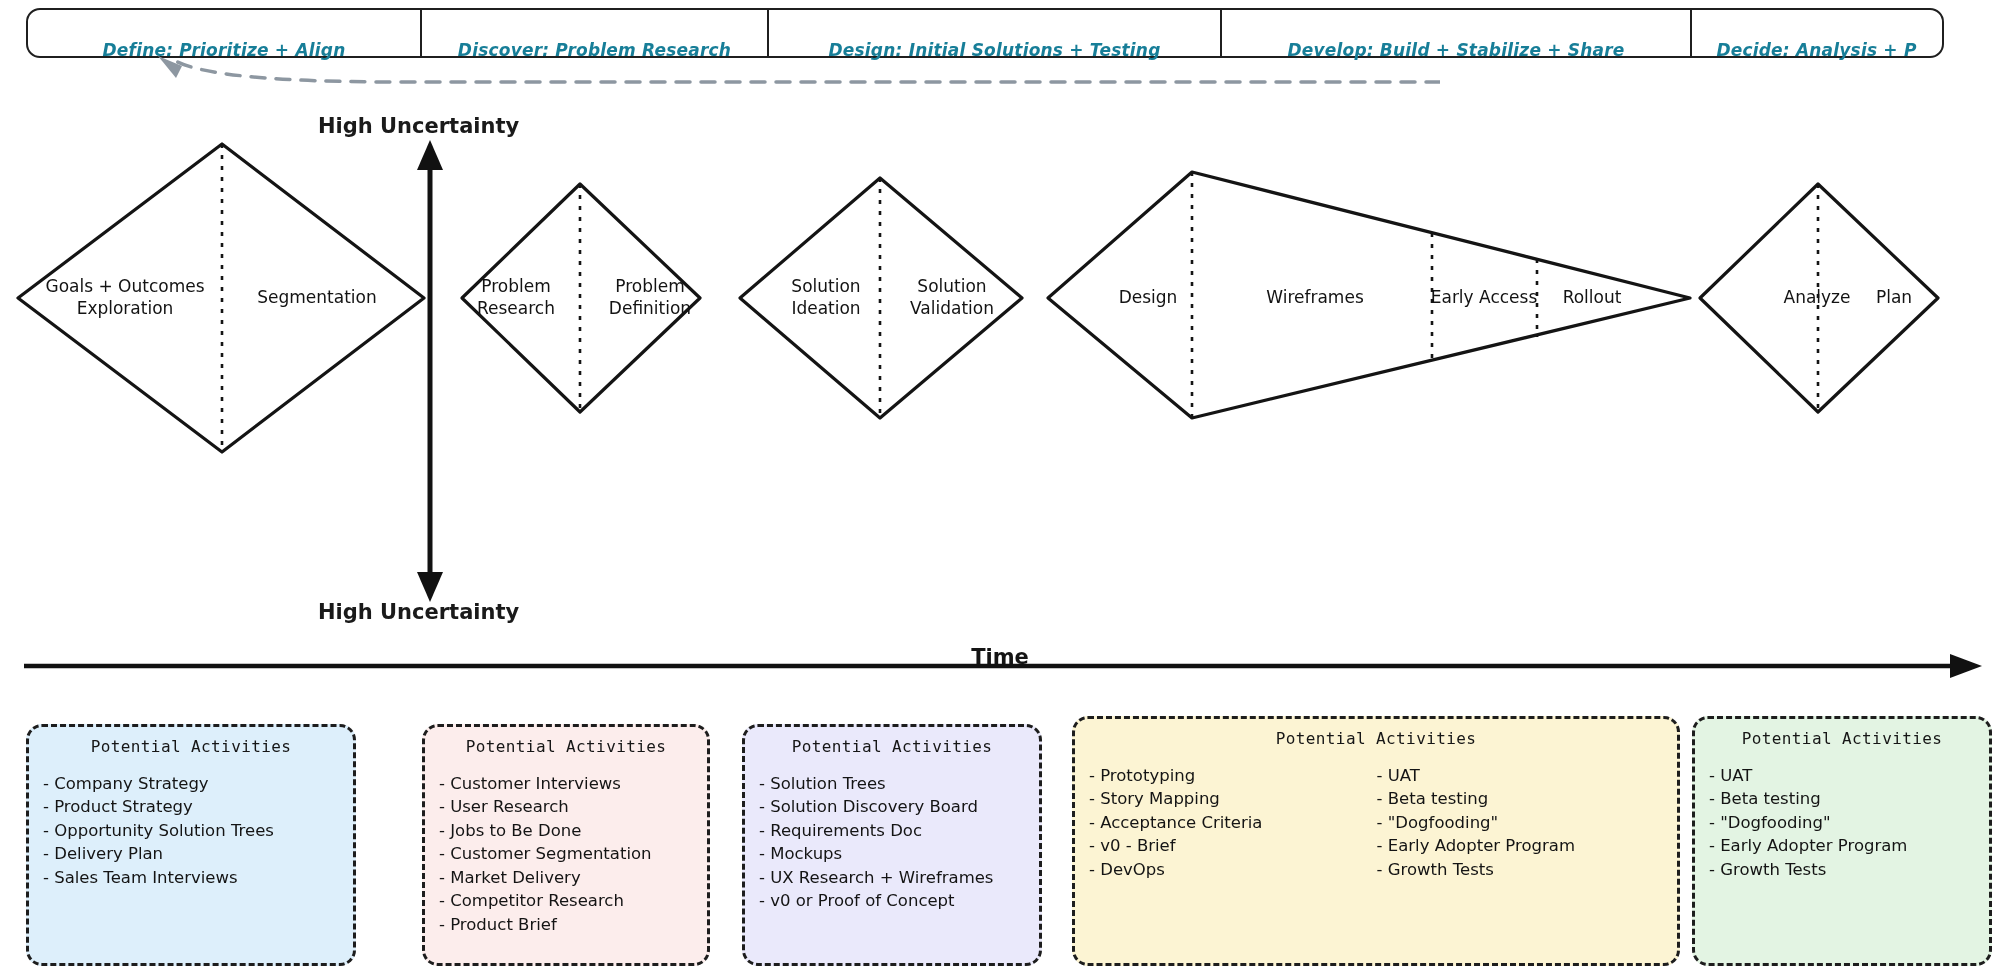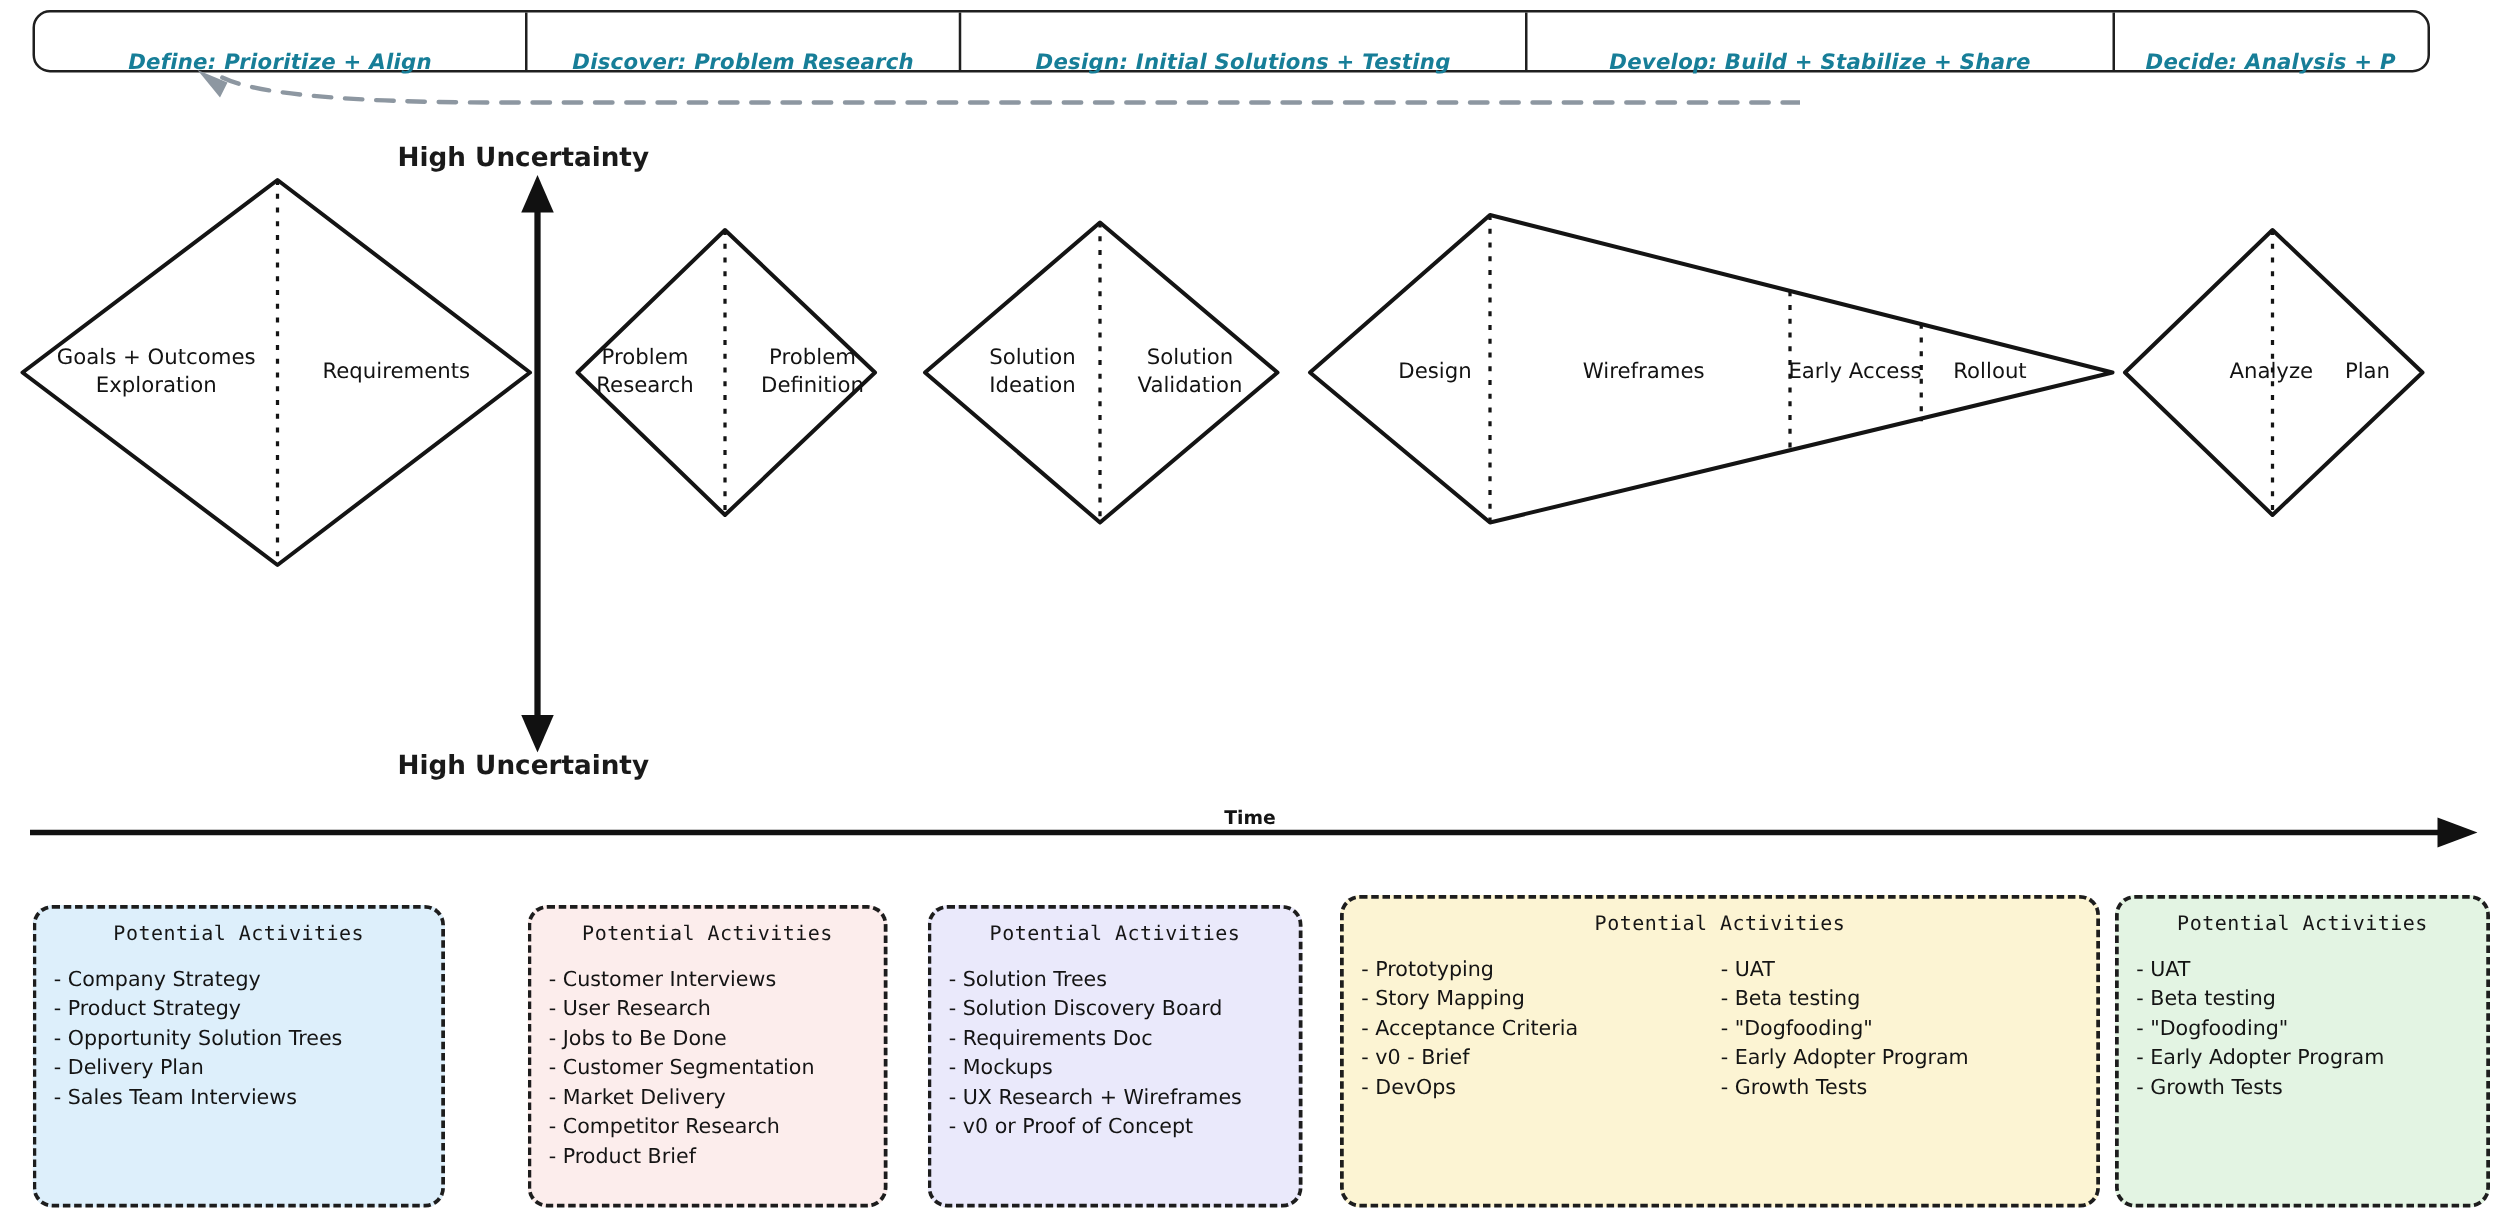--- a/index.html
+++ b/index.html
@@ -39,21 +39,21 @@
   .dmd-label{
     position:absolute;text-align:center;font-size:17px;line-height:1.28;
     color:#131313;font-family:"DejaVu Sans",sans-serif;font-weight:500;
     transform:translate(-50%,-50%);white-space:pre-line;pointer-events:none;
   }
 
   
   #time-axis{position:absolute;left:22px;top:648px;width:1960px;height:36px;}
   #time-label{
     position:absolute;left:0;top:645px;width:2000px;text-align:center;
-    font-size:15px;color:#141414;font-family:"DejaVu Sans",sans-serif;font-weight:600;
+    font-size:21px;color:#141414;font-family:"DejaVu Sans",sans-serif;font-weight:600;
   }
 
   
   #cards{position:absolute;left:0;top:716px;width:2000px;height:250px;}
   .card{
     position:absolute;box-sizing:border-box;
     border:3px dashed #1d1d1d;border-radius:16px;
     padding:10px 14px 12px 14px;
   }
   .card-title{
@@ -127,21 +127,21 @@
       <line x1="1192" y1="52" x2="1192" y2="298"></line>
       <line x1="1432" y1="113" x2="1432" y2="243"></line>
       <line x1="1537" y1="139" x2="1537" y2="217"></line>
       <line x1="1818" y1="64" x2="1818" y2="292"></line>
     </g>
   </svg>
 
   
   <div class="dmd-label" style="left:125px;top:178px;width:190px;">Goals + Outcomes
 Exploration</div>
-  <div class="dmd-label" style="left:317px;top:178px;width:190px;">Requirements</div>
+  <div class="dmd-label" style="left:317px;top:178px;width:190px;">Segmentation</div>
 
   
   <div class="dmd-label" style="left:516px;top:178px;width:130px;">Problem
 Research</div>
   <div class="dmd-label" style="left:650px;top:178px;width:140px;">Problem
 Definition</div>
 
   
   <div class="dmd-label" style="left:826px;top:178px;width:140px;">Solution
 Ideation</div>

